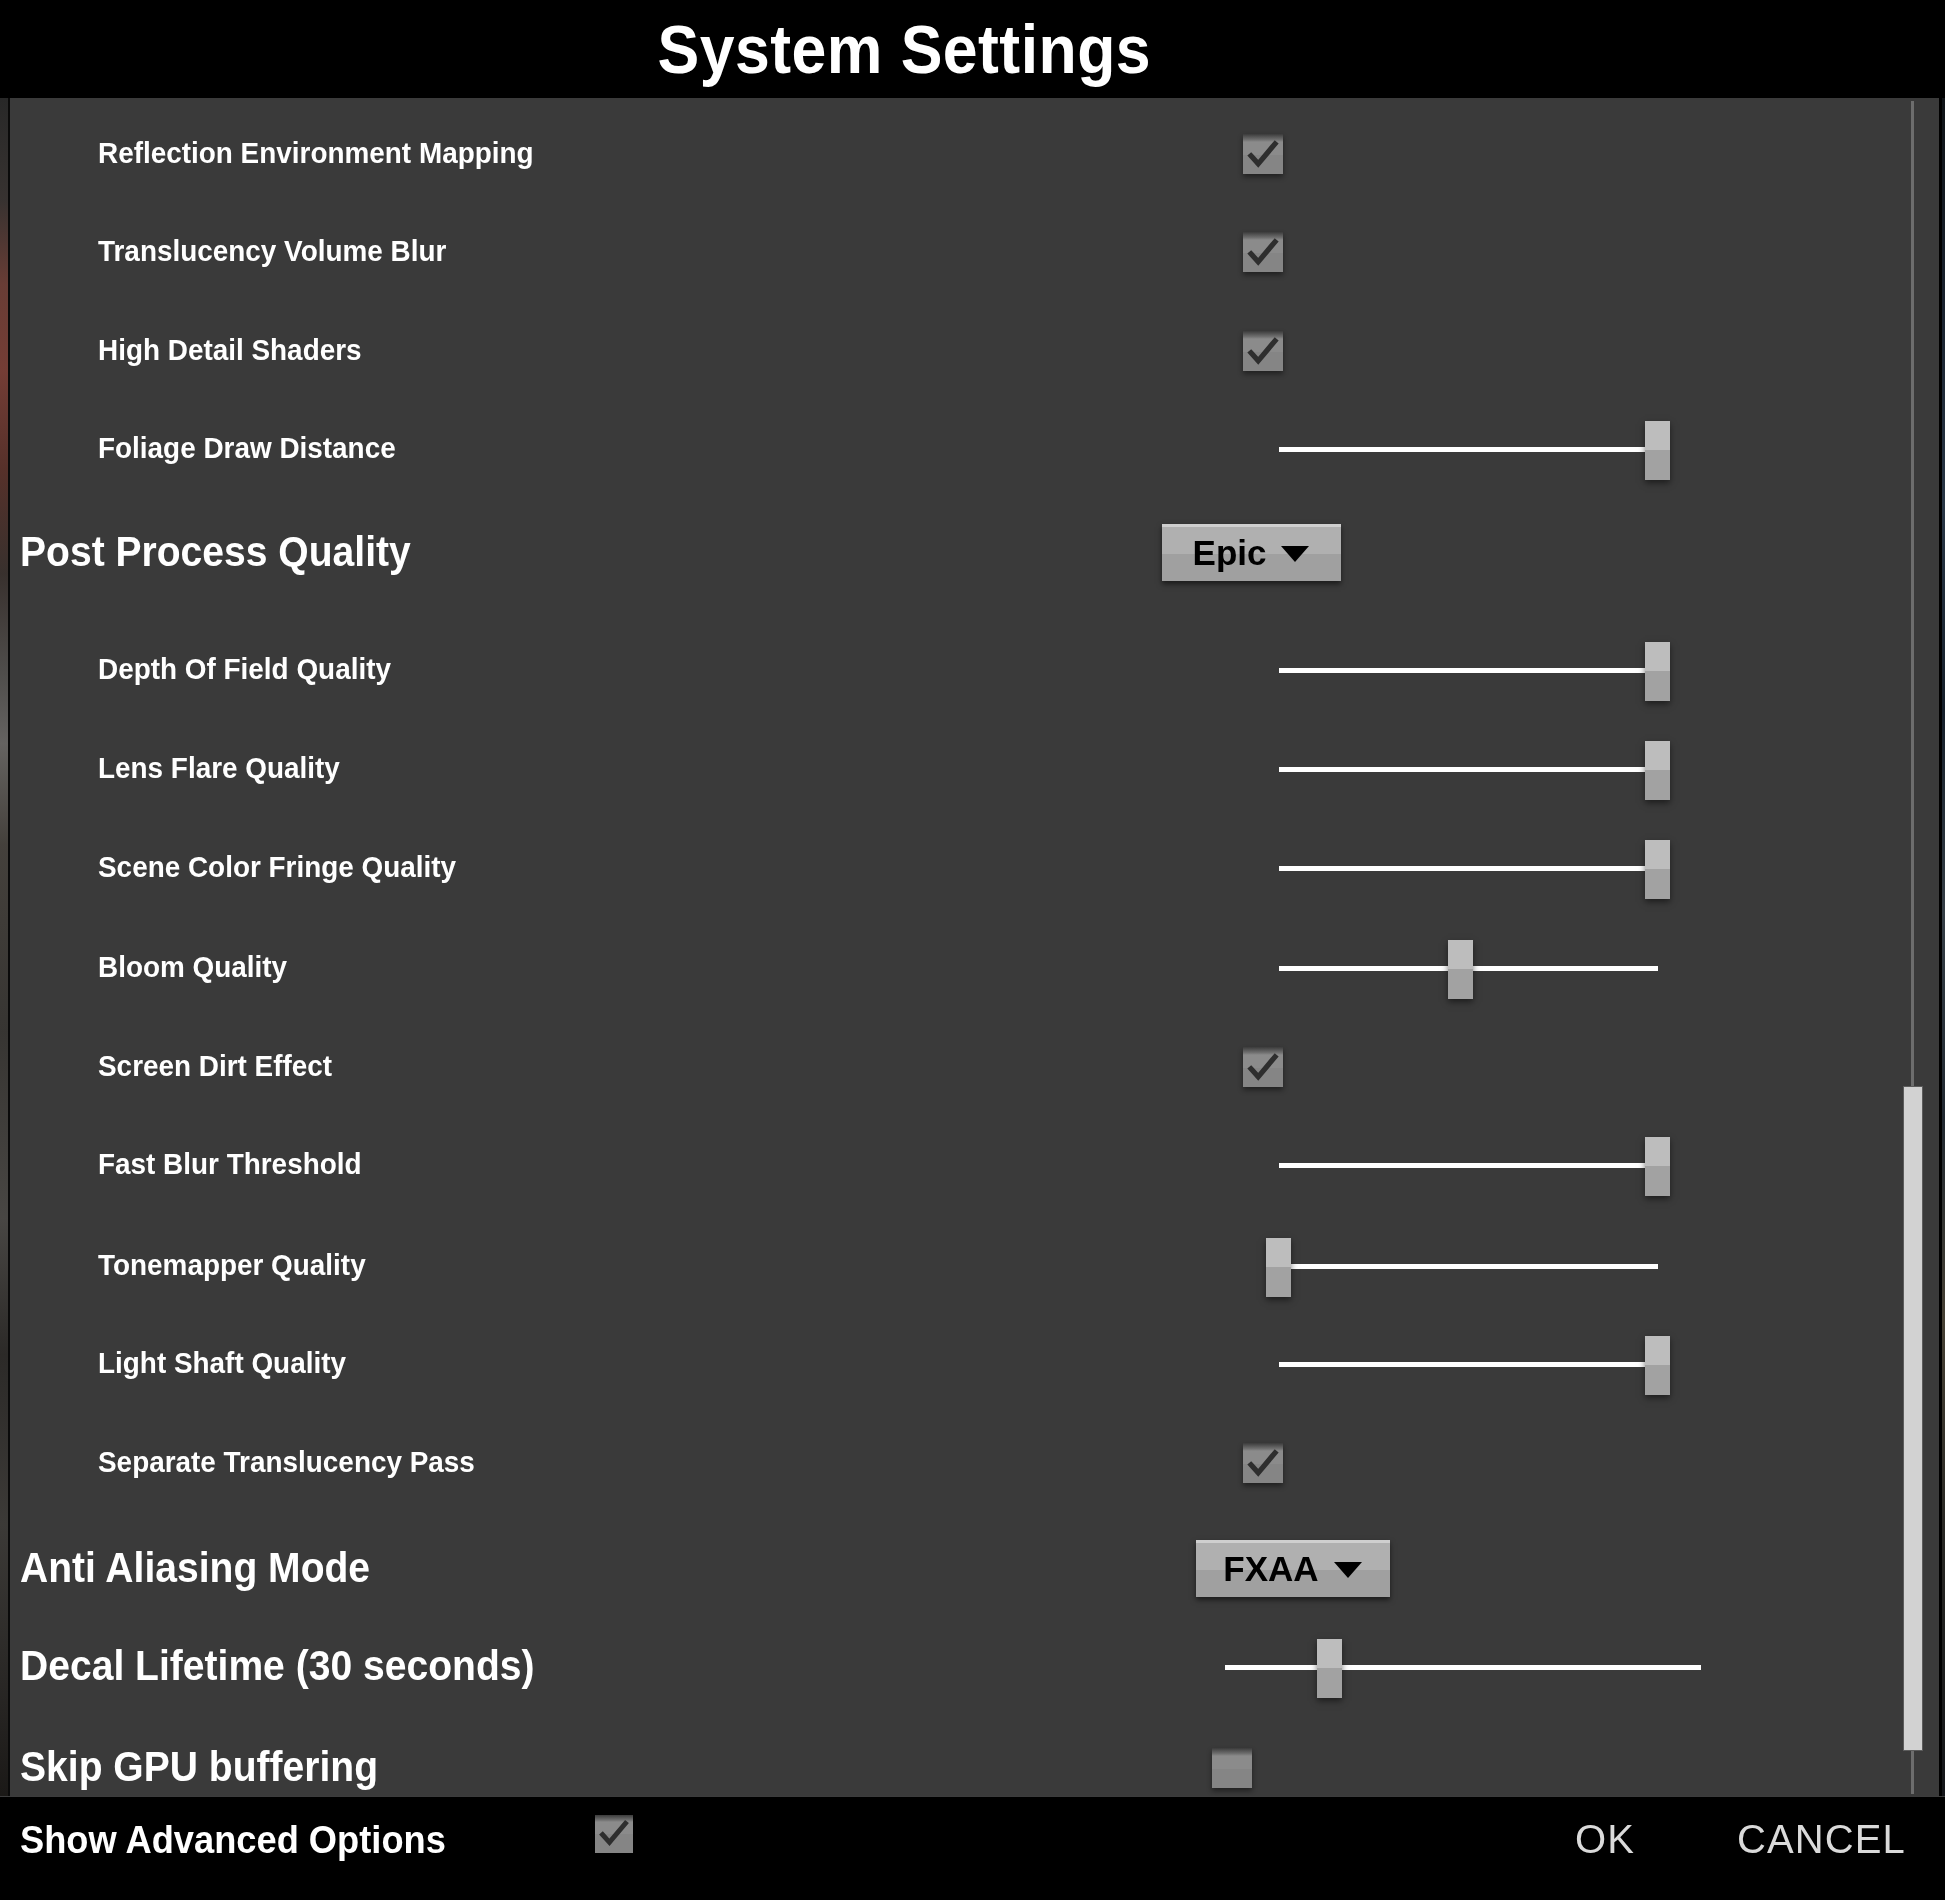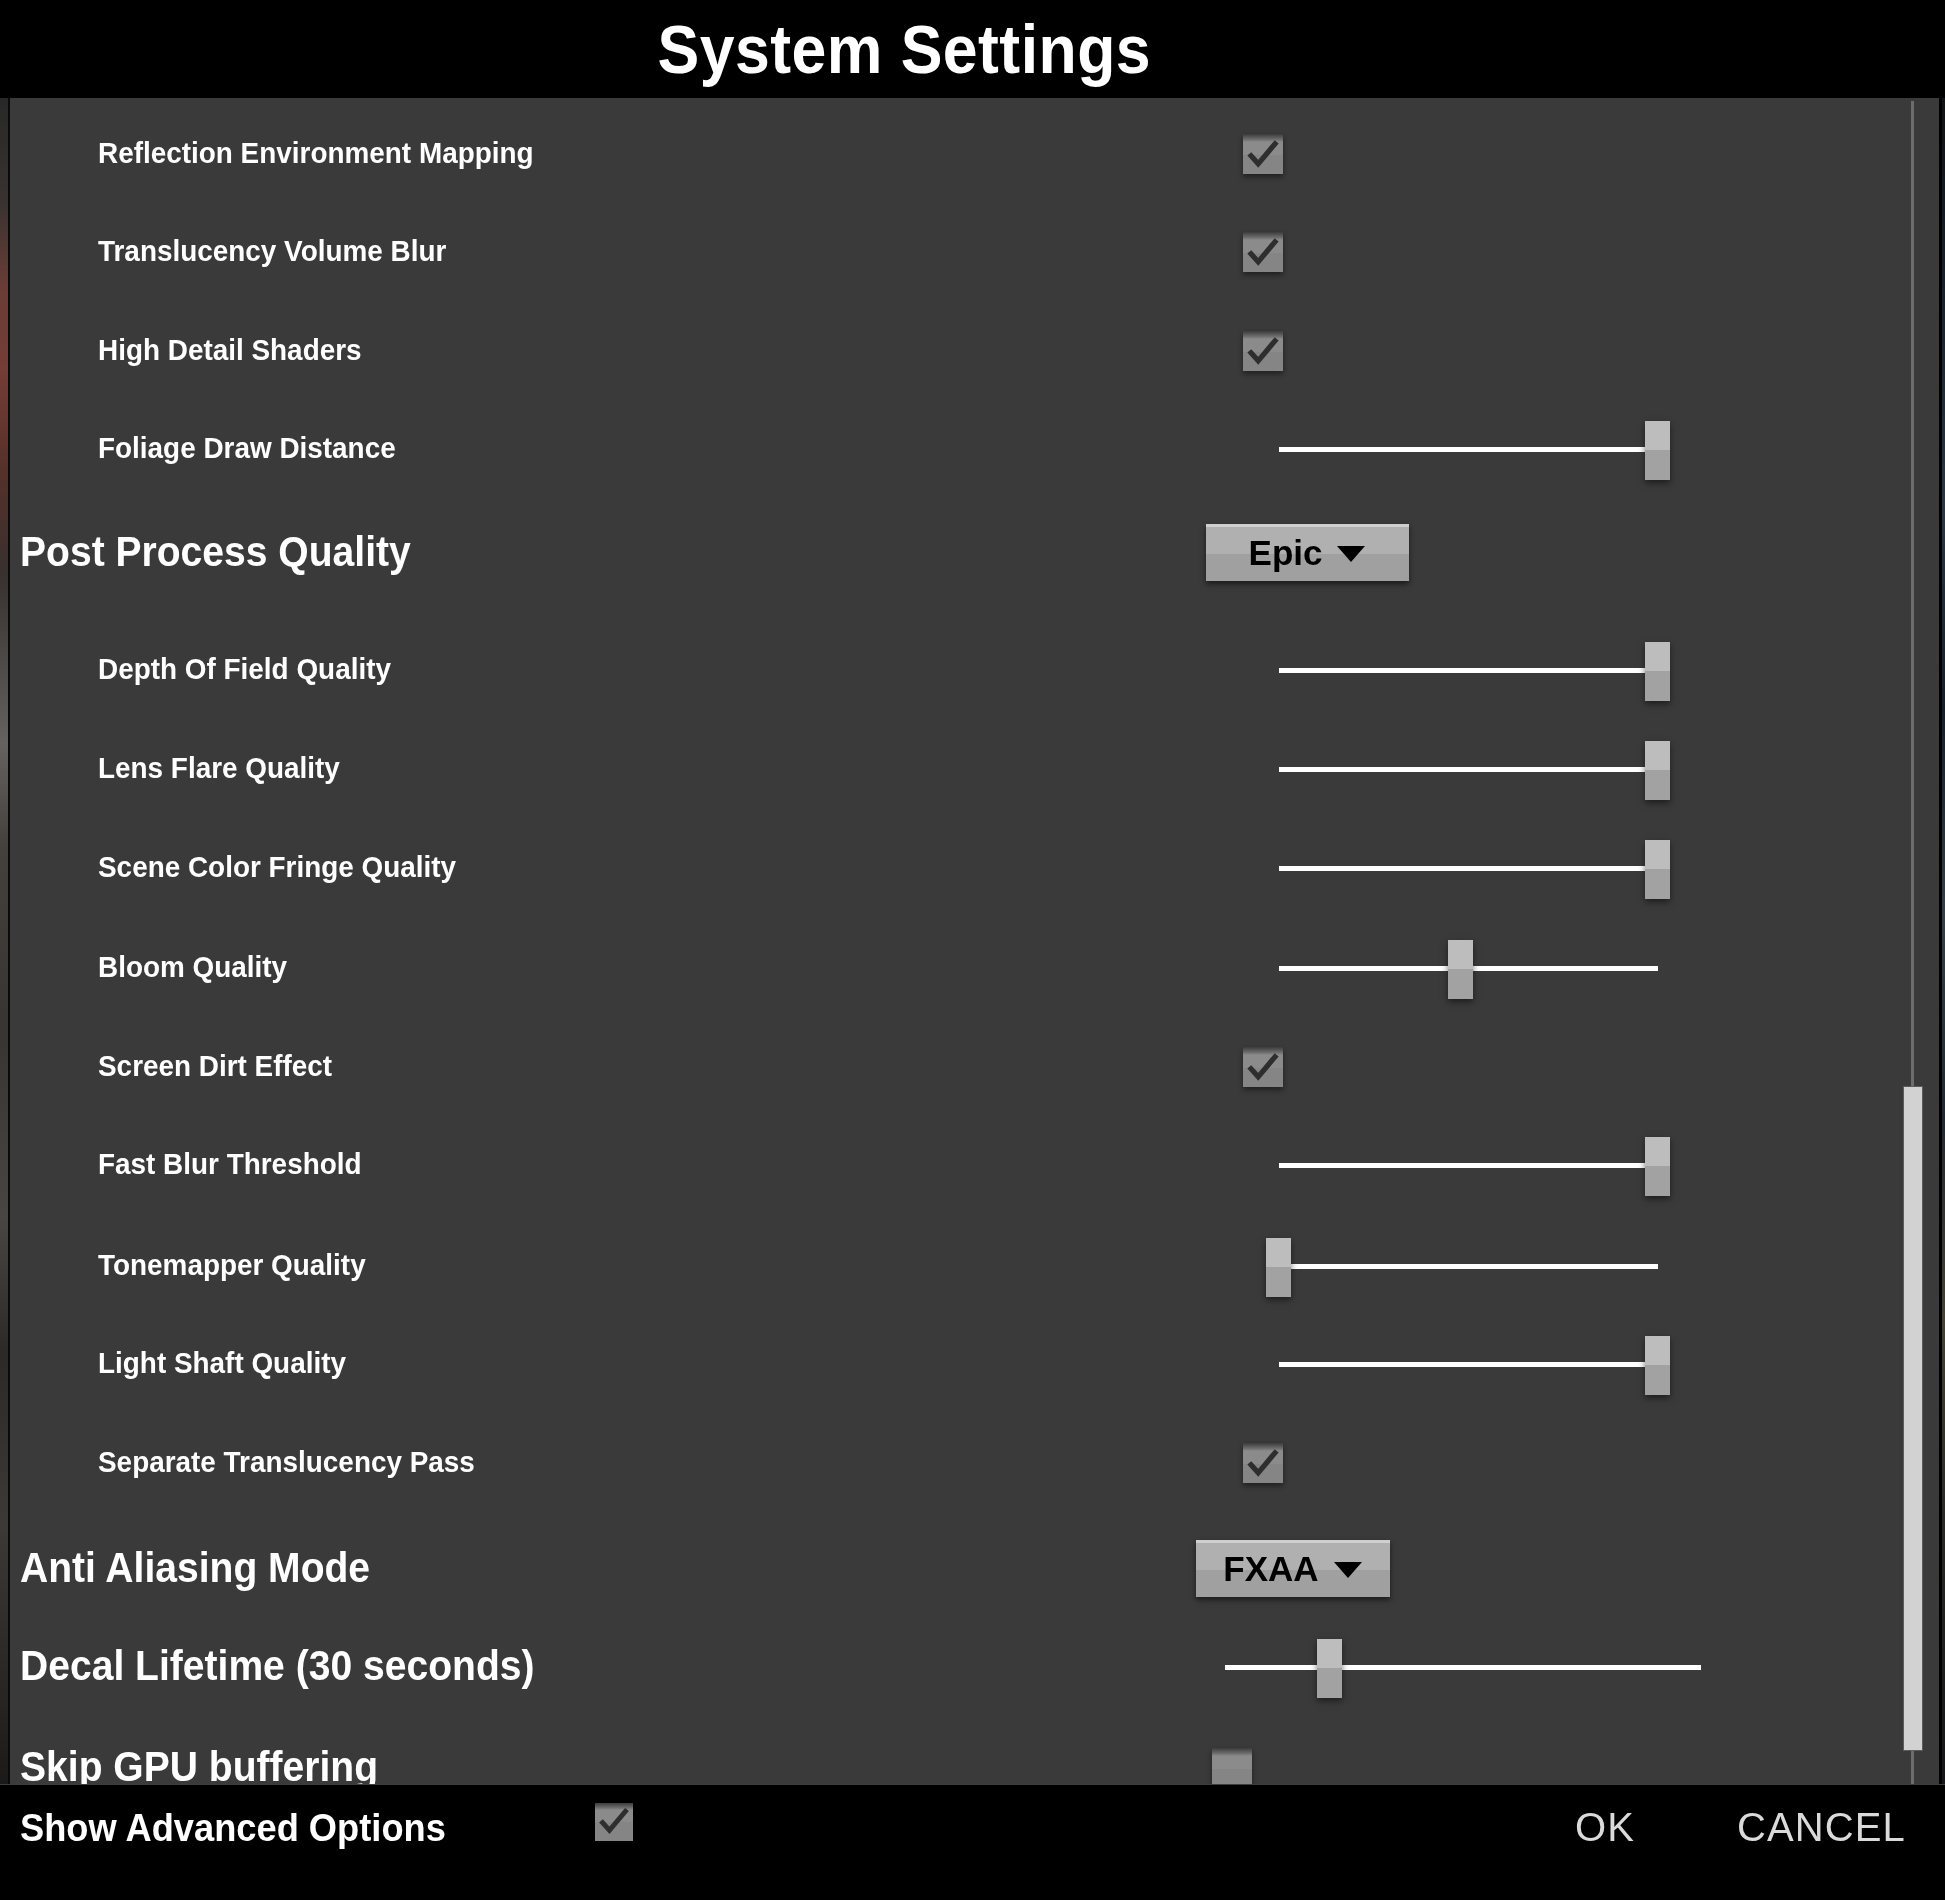--- a/index.html
+++ b/index.html
@@ -253,21 +253,21 @@
     height: 665px;
     background: #d2d2d2;
     border: 1.6px solid #5c5c5c;
     box-sizing: border-box;
   }
 
   
   .bottombar {
     position: absolute;
     left: 0;
-    bottom: 12px;
+    bottom: 0;
     width: 1946px;
     height: 104px;
     background: #000000;
     border-top: 1.6px solid #3c3c3c;
     box-sizing: border-box;
   }
   .adv-label {
     position: absolute;
     left: 20px;
     top: 23.4px;
@@ -359,21 +359,21 @@
           <div class="slider" style="left: 1269px; top: -29px; width: 379px;">
             <div class="track"></div>
             <div class="handle" style="left: calc(100% - 12.2px);">
               <div class="top"></div>
               <div class="bot"></div>
             </div>
           </div>
         </div>
         <div class="row" style="top: 455px;">
           <div class="row-label major" style="top: -21.6px;">Post Process Quality</div>
-          <div class="dropdown" style="left: 1196px; top: -29px; width: 203px;">
+          <div class="dropdown" style="left: 1152px; top: -29px; width: 179px;">
             <div class="sheen"></div>
             <div class="hairline"></div>
             <div class="dd-inner">
               <div class="dd-value">Epic</div>
               <div class="dd-arrow"></div>
             </div>
           </div>
         </div>
         <div class="row" style="top: 572px;">
           <div class="row-label sub" style="top: -16px;">Depth Of Field Quality</div>

